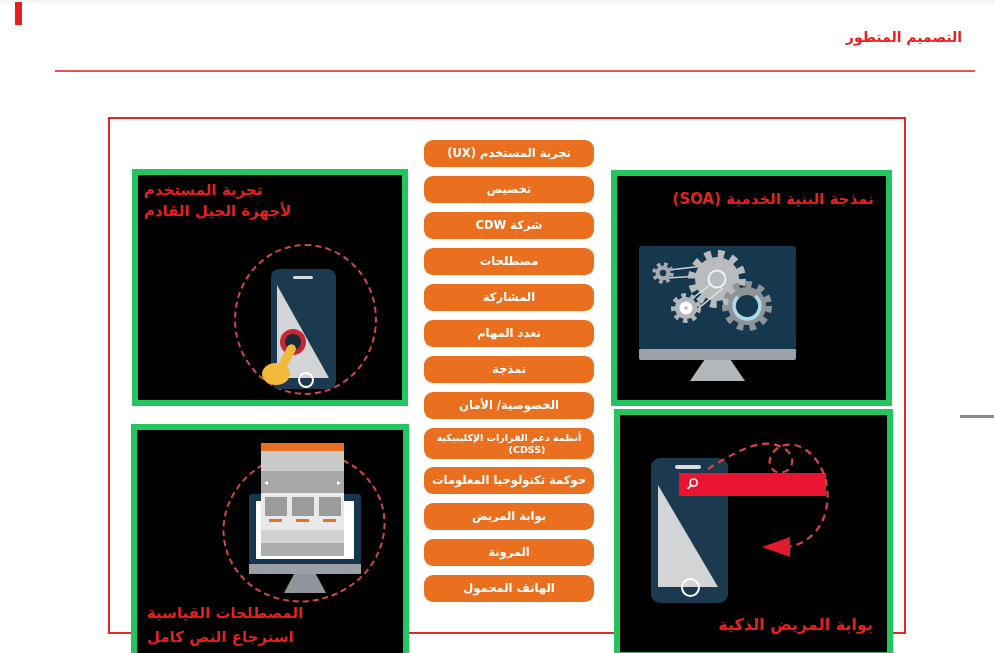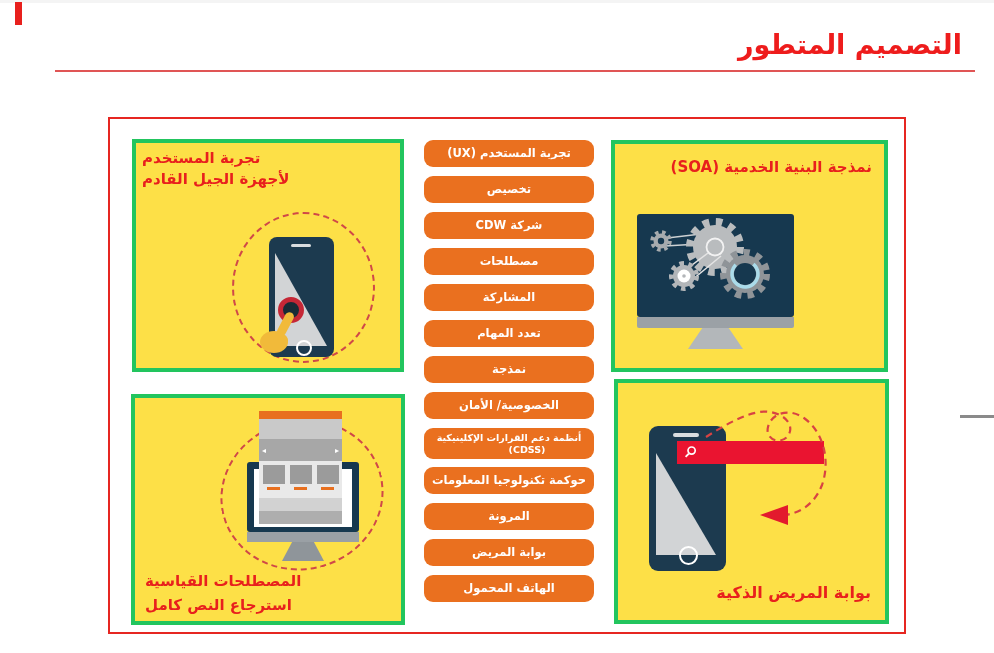--- a/index.html
+++ b/index.html
@@ -3,27 +3,27 @@
 <meta charset="utf-8">
 <style>
   html,body{margin:0;padding:0;background:#fff;}
   #page{position:relative;width:994px;height:653px;background:#fff;overflow:hidden;
         font-family:"DejaVu Sans",sans-serif;}
   .abs{position:absolute;}
 
   
   .top-edge{left:0;top:0;width:994px;height:3px;background:#f4f4f4;}
   .corner-tick{left:15px;top:2px;width:7px;height:23px;background:#e8201d;}
-  .page-title{top:29px;right:32px;color:#ee1c1c;font-weight:bold;font-size:27px;direction:rtl;}
+  .page-title{top:29px;right:32px;color:#ee1c1c;font-weight:bold;font-size:14px;direction:rtl;}
   .title-underline{left:55px;top:70px;width:920px;height:2px;background:#e05555;}
   .side-dash{left:960px;top:415px;width:34px;height:3px;background:#8a8a8a;}
 
   
   .main-frame{left:108px;top:117px;width:794px;height:513px;border:2px solid #e62621;}
-  .qbox{border:4px solid #22c55e;background:#fde047;}
+  .qbox{border:6px solid #22c55e;background:#000000;margin-top:30px;}
   #box-ux{left:132px;top:139px;width:264px;height:225px;}
   #box-soa{left:611px;top:140px;width:269px;height:224px;}
   #box-terms{left:131px;top:394px;width:266px;height:223px;}
   #box-portal{left:614px;top:379px;width:267px;height:237px;}
 
   .red-heading{color:#e8201d;font-weight:bold;font-size:15px;line-height:21px;direction:rtl;}
   .ux-title{left:6px;top:5px;text-align:left;}
   .soa-title{right:12px;top:13px;text-align:center;}
   .terms-caption{left:10px;top:171px;line-height:24px;text-align:left;}
   .portal-caption{right:14px;top:199px;font-size:16px;text-align:right;}
@@ -175,24 +175,24 @@
         <span>الخصوصية/ الأمان</span>
       </div>
       <div class="btn tall">
         <span>أنظمة دعم القرارات الإكلينيكية</span>
         <span class="sub">(CDSS)</span>
       </div>
       <div class="btn">
         <span>حوكمة تكنولوجيا المعلومات</span>
       </div>
       <div class="btn">
+        <span>بوابة المريض</span>
+      </div>
+      <div class="btn">
         <span>المرونة</span>
-      </div>
-      <div class="btn">
-        <span>بوابة المريض</span>
       </div>
       <div class="btn">
         <span>الهاتف المحمول</span>
       </div>
     </div>
 
   <div class="abs qbox" id="box-terms">
     <div class="abs terms-ellipse"></div>
     <div class="abs terms-monitor">
       <div class="abs terms-monitor-inner"></div>

